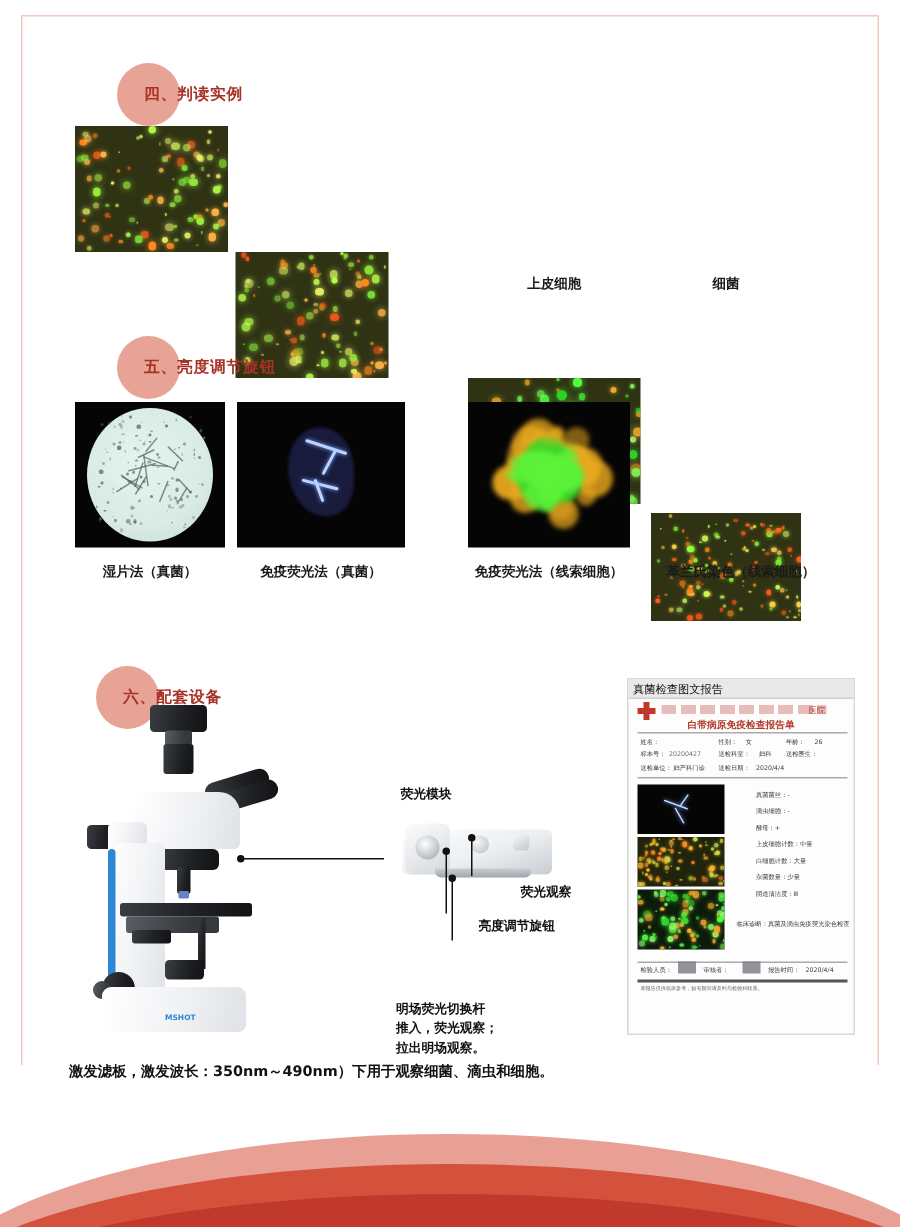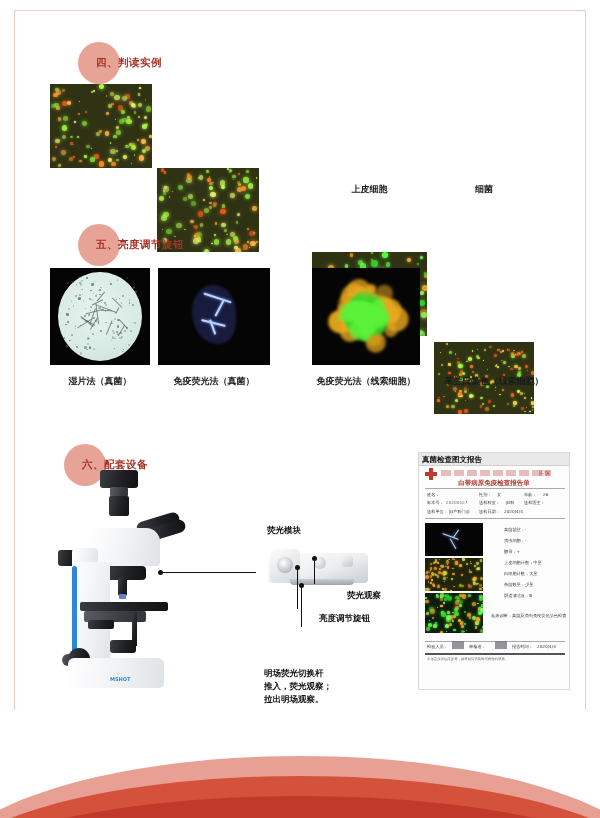--- a/index.html
+++ b/index.html
@@ -73,21 +73,21 @@
   .mod-body { background:linear-gradient(160deg,#ffffff 0%,#eceef0 55%,#c9cdd2 100%); }
   .lead { position:absolute; background:#111; }
   .lead-dot { position:absolute; width:5px; height:5px; border-radius:50%; background:#111; }
   .lbl { position:absolute; font-size:8.5px; color:#111; font-weight:bold; line-height:1.55; white-space:nowrap; }
 
   
   .report { position:absolute; left:418px; top:452px; width:152px; height:238px;
             background:#fdfdfd; border:1px solid #d8d8d8; }
   .rep-head { position:absolute; left:0; top:0; width:100%; height:13px;
               background:#e9e9e9; border-bottom:1px solid #cfcfcf; }
-  .rep-head span { font-size:7.5px; font-weight:bold; color:#111; padding-left:3px; line-height:13px; display:block; }
+  .rep-head span { font-size:7.5px; font-weight:normal; color:#111; padding-left:3px; line-height:13px; display:block; }
   .rep-hosp { position:absolute; left:22px; top:17px; width:110px; height:6px;
               background:repeating-linear-gradient(90deg,#e9bcbc 0 10px,#fff 10px 13px); }
   .rep-hosp2 { position:absolute; left:120px; top:17px; font-size:5.5px; color:#b03a2e; }
   .cross { position:absolute; left:6px; top:15px; width:12px; height:12px; }
   .cross:before,.cross:after { content:""; position:absolute; background:#c0392b; }
   .cross:before { left:4.2px; top:0; width:3.6px; height:12px; }
   .cross:after  { left:0; top:4.2px; width:12px; height:3.6px; }
   .rep-title { position:absolute; left:0; top:26px; width:100%; text-align:center;
                font-size:6.5px; color:#b03a2e; font-weight:bold; }
   .rline { position:absolute; background:#aaa; height:1px; }
@@ -1271,20 +1271,21 @@
     <div class="rtxt" style="left:50px; top:191px;">审核者：</div>
     <div class="rtxt" style="left:93px; top:191px;">报告时间：</div>
     <div class="rtxt" style="left:118px;top:191px;">2020/4/4</div>
     <div class="rblur" style="left:33px; top:188px; width:12px; height:8px; background:#6d7178;"></div>
     <div class="rblur" style="left:76px; top:188px; width:12px; height:8px; background:#6d7178;"></div>
     <div class="rline" style="left:6px; top:200px; width:140px; height:2px; background:#555;"></div>
     <div class="rtxt" style="left:8px; top:204px; font-size:3.4px; color:#666;">本报告仅供临床参考，如有疑问请及时与检验科联系。</div>
   </div>
 
   <div class="footer">
+    <div>激发滤板，激发波长：350nm～490nm）下用于观察细菌、滴虫和细胞。</div>
   </div>
 
   <div class="swoosh-wrap">
     <div class="swoosh1"></div>
     <div class="swoosh2"></div>
     <div class="swoosh3"></div>
   </div>
 
 </div>
 

